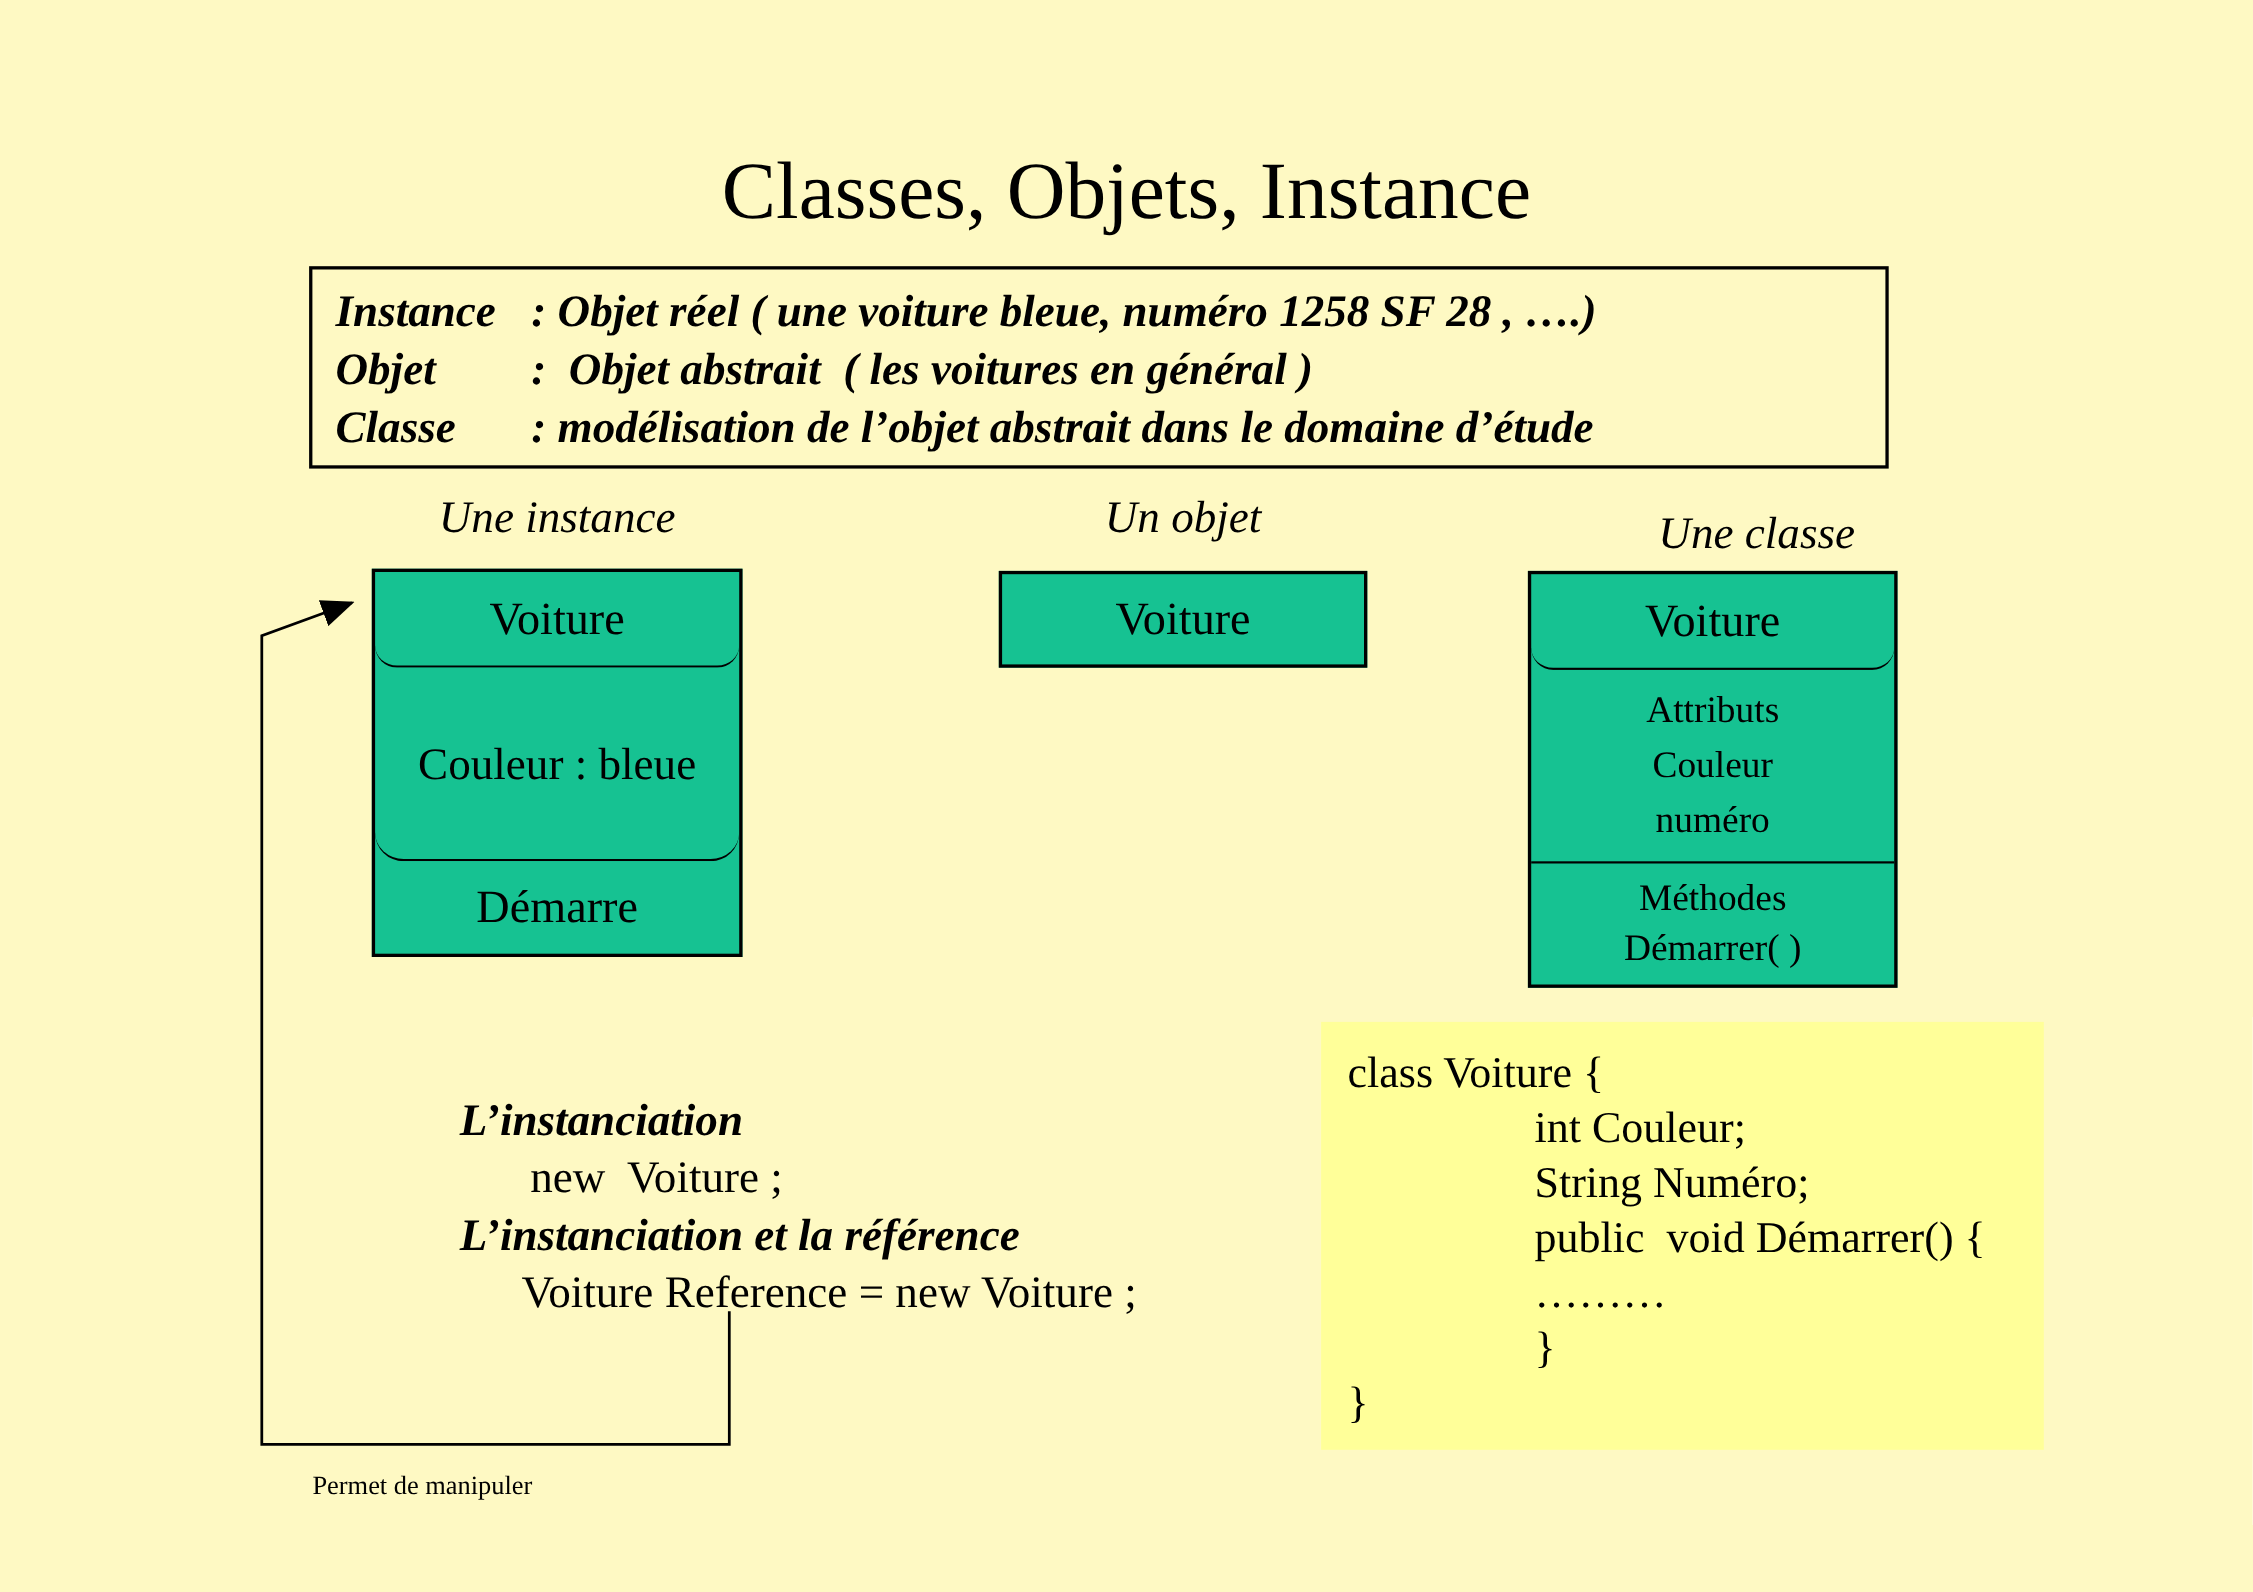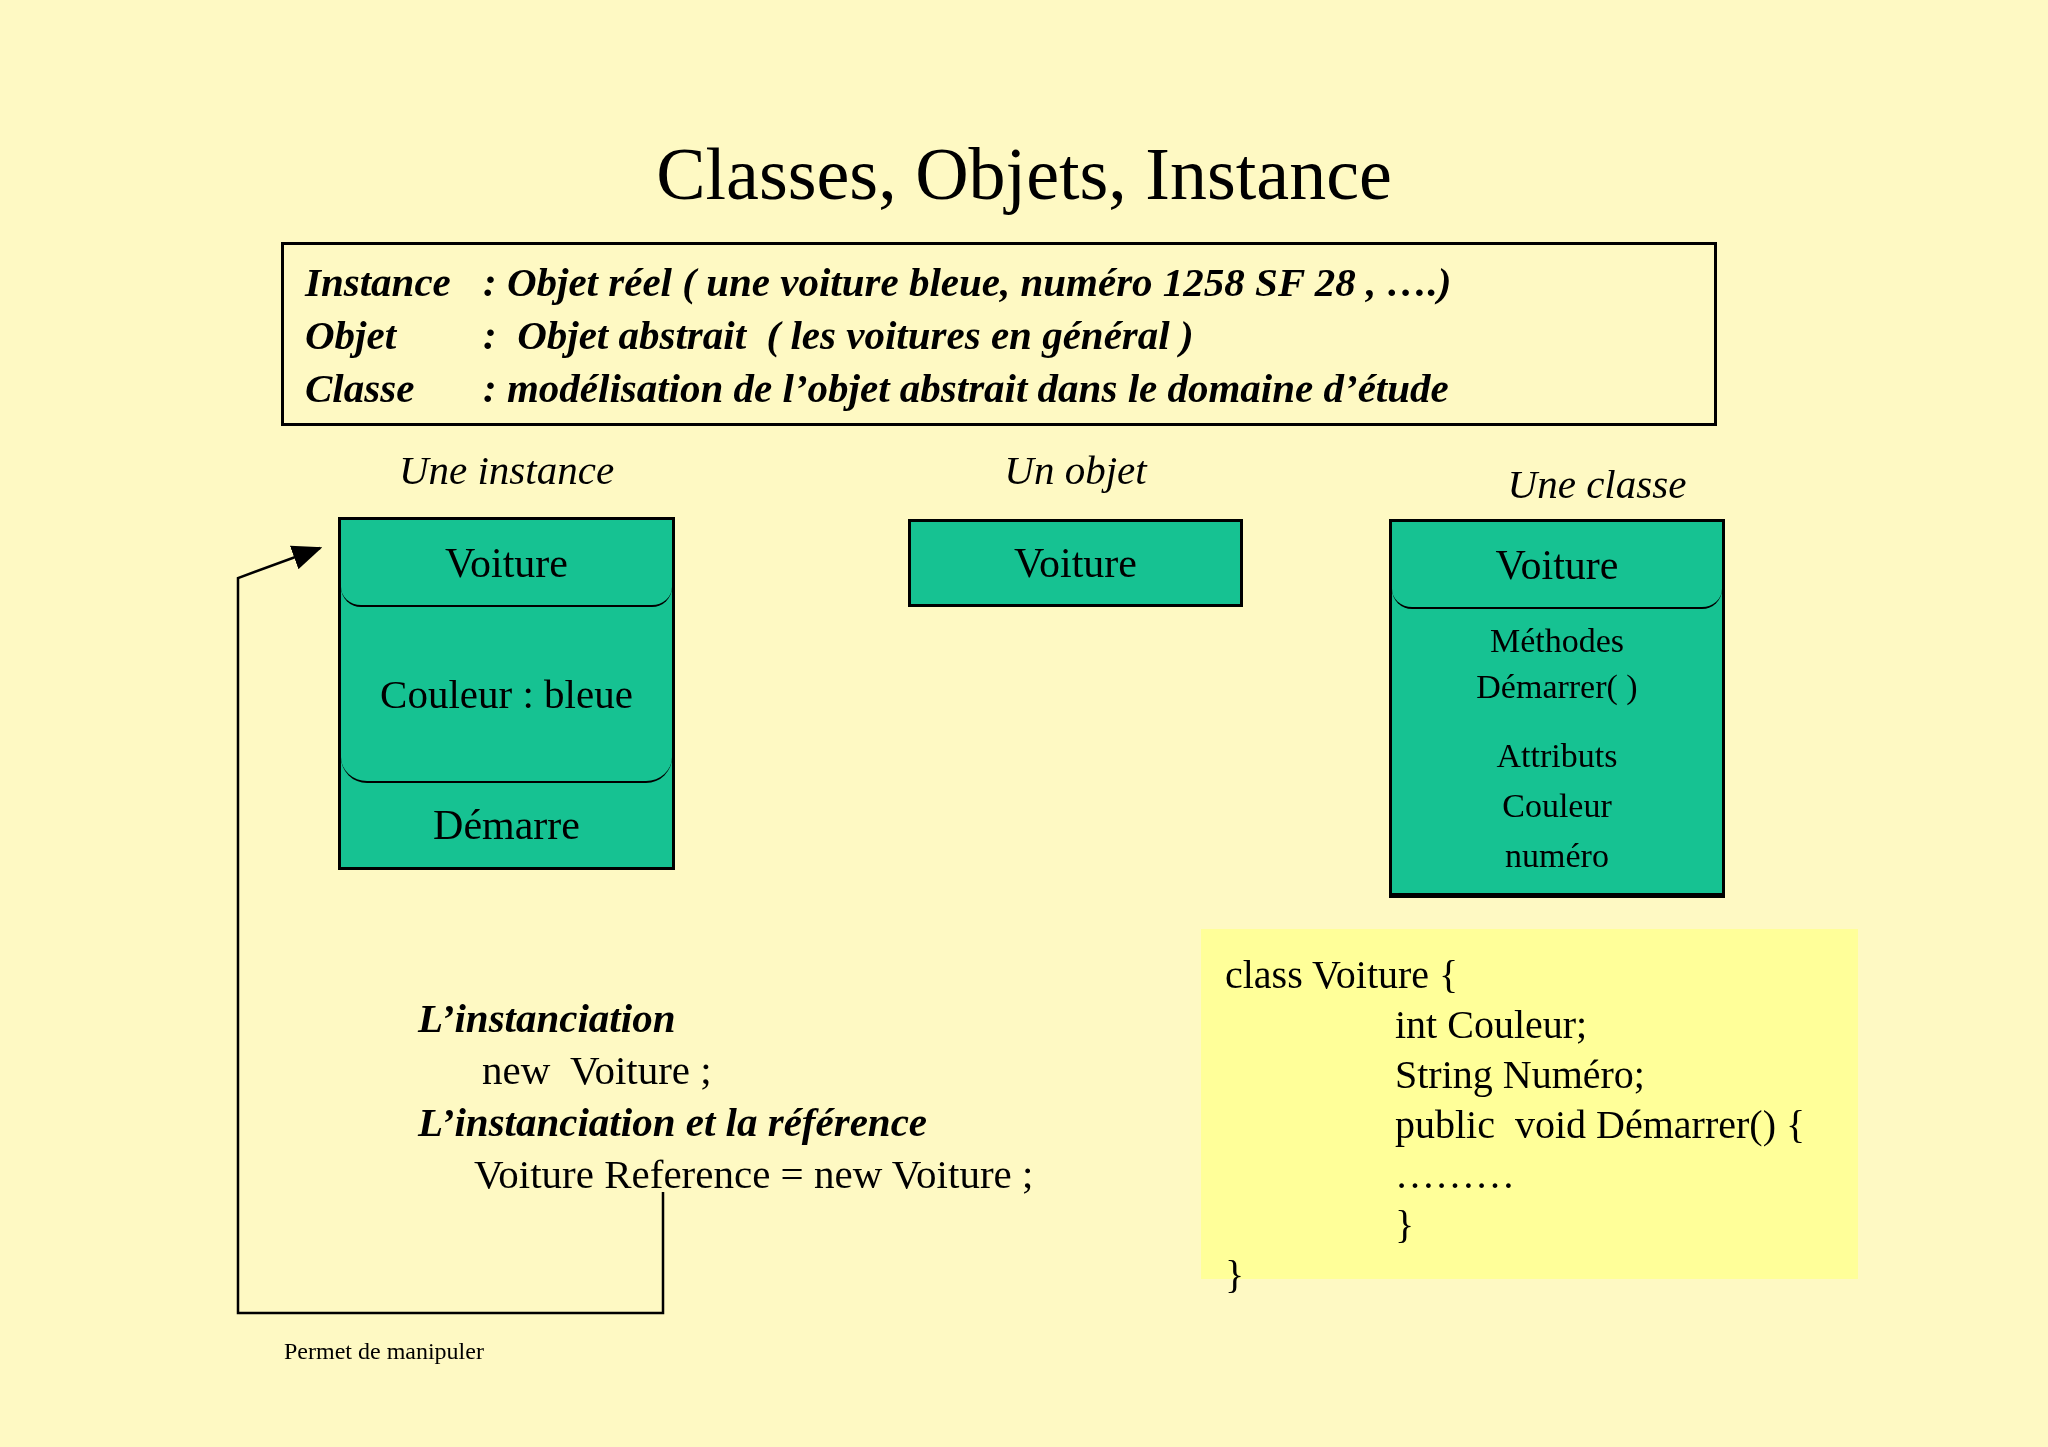--- a/index.html
+++ b/index.html
@@ -75,21 +75,21 @@
   
   .inst-block { left: 418px; top: 992px; }
   .inst-line { height: 52px; display: flex; align-items: center; font-size: 41px; white-space: pre; }
   .inst-heading { font-weight: bold; font-style: italic; }
   .inst-code-1 { padding-left: 64px; }
   .inst-code-2 { padding-left: 56px; }
 
   
   .code-box {
     left: 1201px; top: 929px;
-    width: 657px; height: 350px;
+    width: 657px; height: 389px;
     box-sizing: border-box;
     padding: 20px 0 0 24px;
   }
   .code-line {
     font-size: 40px;
     height: 50px;
     display: flex;
     align-items: center;
     white-space: pre;
   }
@@ -143,28 +143,28 @@
     </div>
     <div class="gcell fz-big" style="flex:1;">Démarre</div>
   </div>
 
   <div class="abs gbox" style="left: 908px; top: 519px; width: 335px; height: 88px; background-color: rgb(22, 194, 146);">
     <div class="gcell fz-big" style="flex:1;">Voiture</div>
   </div>
 
   <div class="abs gbox" style="left: 1389px; top: 519px; width: 336px; height: 379px; background-color: rgb(22, 194, 146);">
     <div class="gcell divider fz-big" style="height:87px;">Voiture</div>
-    <div class="gcell fz-small2" style="flex:1;">
-      <span>Méthodes</span>
-      <span>Démarrer( )</span>
-    </div>
     <div class="gcell divider fz-small" style="height:176px;">
       <span>Attributs</span>
       <span>Couleur</span>
       <span>numéro</span>
+    </div>
+    <div class="gcell fz-small2" style="flex:1;">
+      <span>Méthodes</span>
+      <span>Démarrer( )</span>
     </div>
   </div>
 
   <div class="abs inst-block">
     <div class="inst-line inst-heading">L’instanciation</div>
     <div class="inst-line inst-code-1">new  Voiture ;</div>
     <div class="inst-line inst-heading">L’instanciation et la référence</div>
     <div class="inst-line inst-code-2">Voiture Reference = new Voiture ;</div>
   </div>
 

